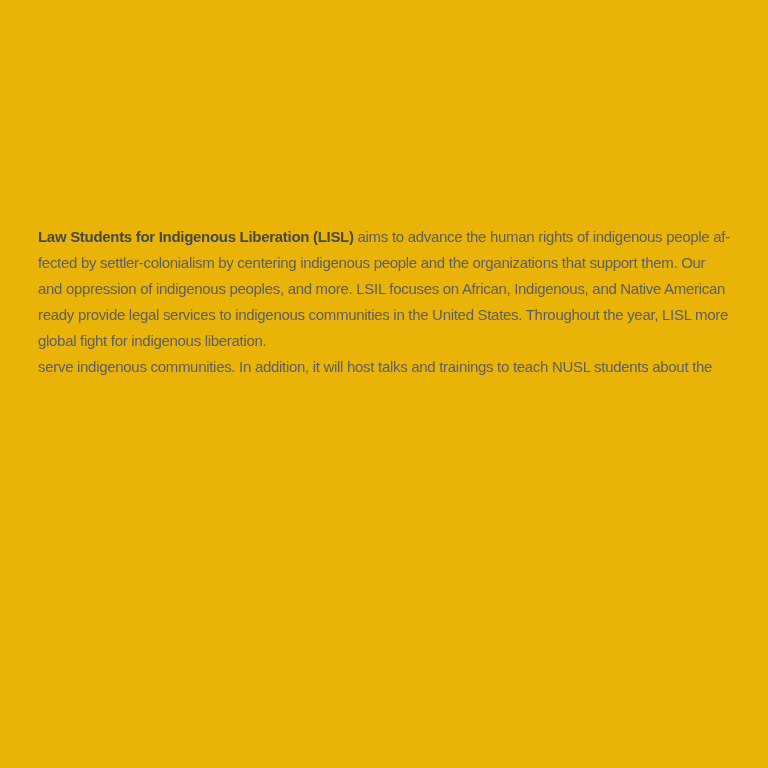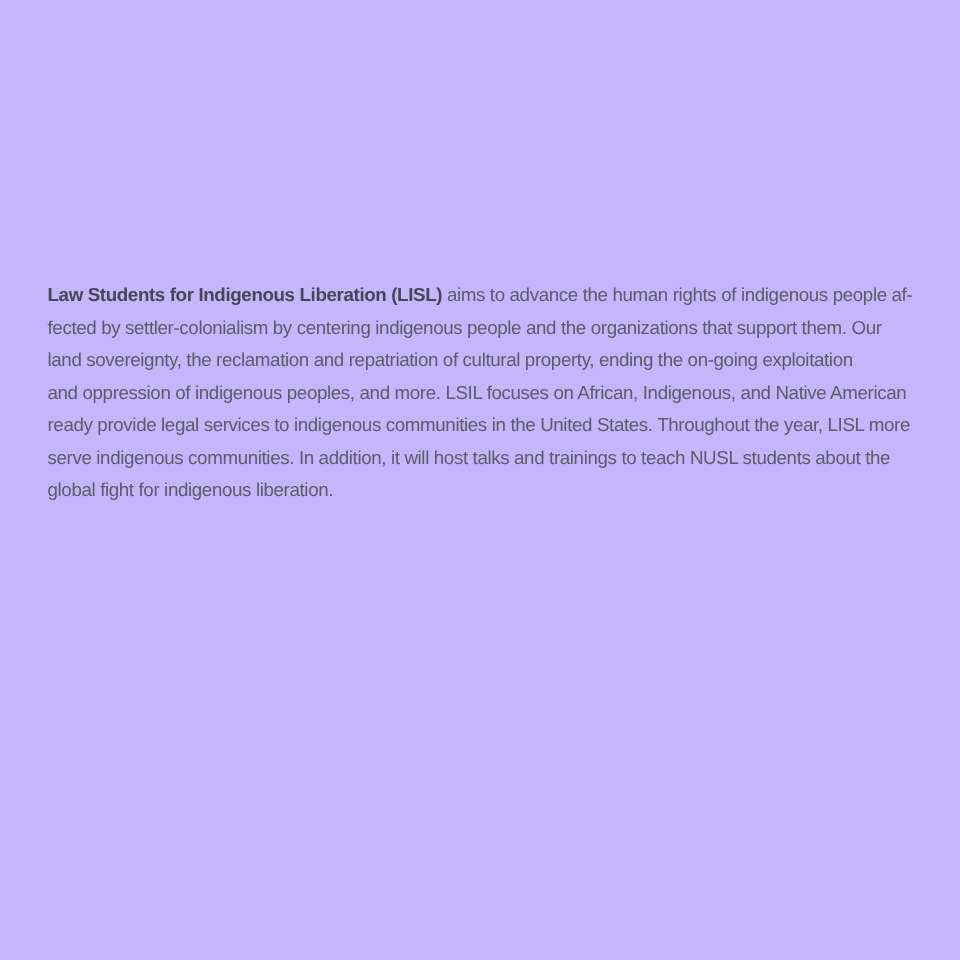--- a/index.html
+++ b/index.html
@@ -7,21 +7,21 @@
     width: 768px;
     height: 768px;
     background: #ffffff;
     overflow: hidden;
     font-family: "Liberation Sans", sans-serif;
   }
   .page {
     position: relative;
     width: 768px;
     height: 768px;
-    background: #c4b5fd;
+    background: #eab308;
   }
   .paragraph {
     position: absolute;
     left: 38px;
     top: 224px;
     width: 700px;
     font-size: 15px;
     letter-spacing: -0.3px;
     line-height: 26px;
     color: #5b5e64;
@@ -35,19 +35,18 @@
     color: #45494f;
   }
 </style>
 </head>
 <body>
 
 <div class="page">
   <div class="paragraph">
     <div class="line"><span class="lead-bold">Law Students for Indigenous Liberation (LISL)</span><span> aims to advance the human rights of indigenous people af-</span></div>
     <div class="line"><span>fected by settler-colonialism by centering indigenous people and the organizations that support them. Our</span></div>
-    <div class="line"><span>land sovereignty, the reclamation and repatriation of cultural property, ending the on-going exploitation</span></div>
     <div class="line"><span>and oppression of indigenous peoples, and more. LSIL focuses on African, Indigenous, and Native American</span></div>
     <div class="line"><span>ready provide legal services to indigenous communities in the United States. Throughout the year, LISL more</span></div>
+    <div class="line"><span>global fight for indigenous liberation.</span></div>
     <div class="line"><span>serve indigenous communities. In addition, it will host talks and trainings to teach NUSL students about the</span></div>
-    <div class="line"><span>global fight for indigenous liberation.</span></div>
   </div>
 </div>
 
 </body></html>

